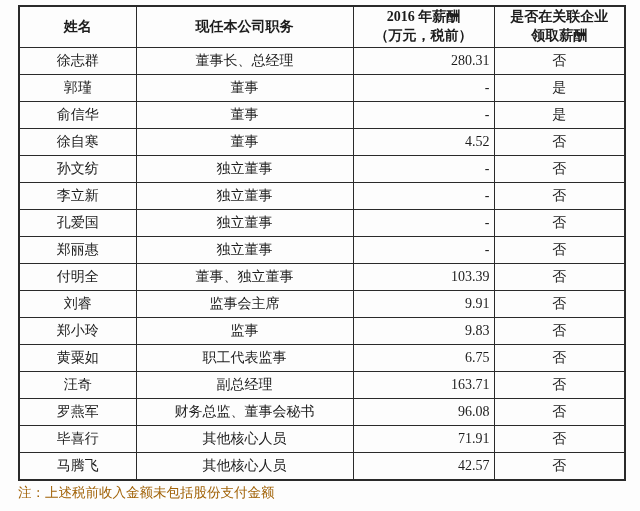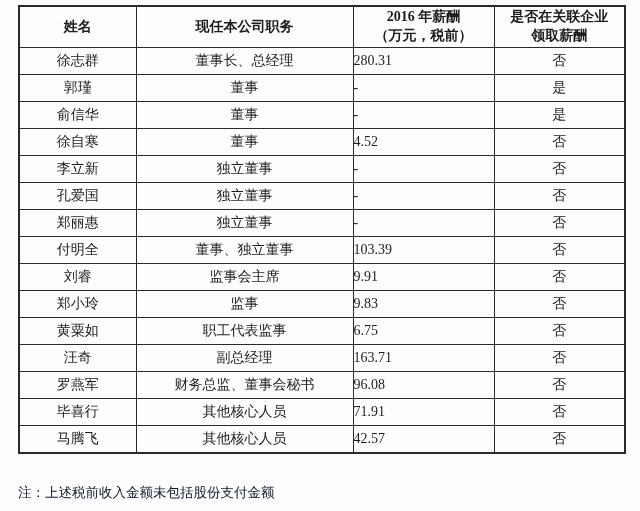--- a/index.html
+++ b/index.html
@@ -40,30 +40,30 @@
   table.salary-table th {
     height: 40px;
     font-weight: bold;
     text-align: center;
   }
   table.salary-table td {
     height: 26px;
     text-align: center;
   }
   table.salary-table td.td-salary {
-    text-align: left;
+    text-align: right;
     padding-right: 4px;
     margin-top: 8px;
   }
   .note {
     position: absolute;
     left: 18px;
     top: 484px;
     font-size: 13.5px;
-    color: #0f172a;
+    color: #a16207;
     white-space: nowrap;
   }
 </style>
 </head>
 <body>
 
 <div class="page">
   <table class="salary-table">
     <colgroup>
       <col style="width:117px">
@@ -105,20 +105,26 @@
         <tr>
           <td class="td-name">俞信华</td>
           <td class="td-position">董事</td>
           <td class="td-salary">-</td>
           <td class="td-related">是</td>
         </tr>
         <tr>
           <td class="td-name">徐自寒</td>
           <td class="td-position">董事</td>
           <td class="td-salary">4.52</td>
+          <td class="td-related">否</td>
+        </tr>
+        <tr>
+          <td class="td-name">孙文纺</td>
+          <td class="td-position">独立董事</td>
+          <td class="td-salary">-</td>
           <td class="td-related">否</td>
         </tr>
         <tr>
           <td class="td-name">李立新</td>
           <td class="td-position">独立董事</td>
           <td class="td-salary">-</td>
           <td class="td-related">否</td>
         </tr>
         <tr>
           <td class="td-name">孔爱国</td>

